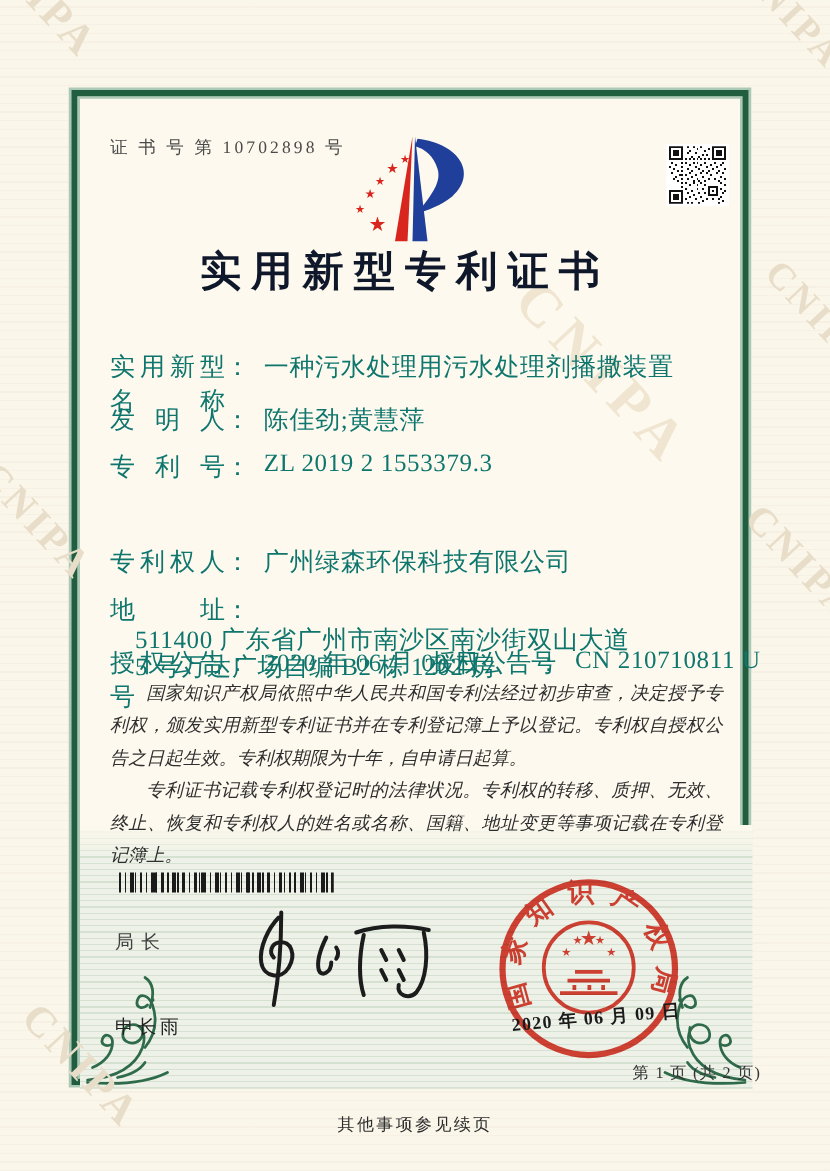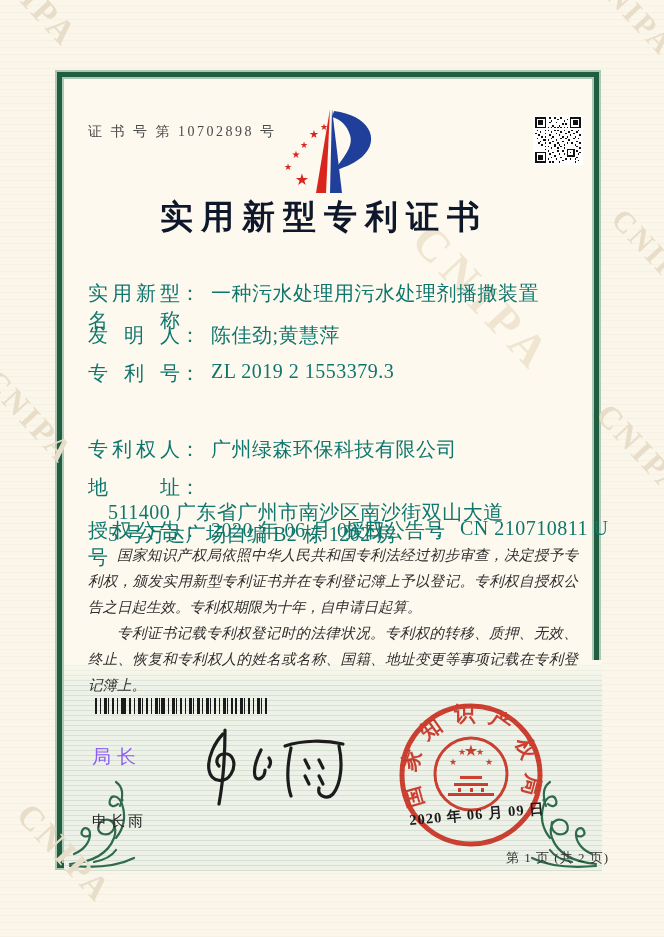--- a/index.html
+++ b/index.html
@@ -32,21 +32,21 @@
     content:""; position:absolute; left:0; top:0; right:0; height:26px;
     background:linear-gradient(#fdf9ee, rgba(253,249,238,0));
   }
   .wm{
     position:absolute; z-index:3; font-weight:bold; letter-spacing:3px;
     color:#e8ddc8; transform:rotate(47deg); white-space:nowrap; user-select:none;
   }
   .wm.tan{ color:#e7d9bd; opacity:.6; }
   .cert-no{
     position:absolute; left:88px; top:109px; z-index:4;
-    font-size:14px; letter-spacing:2.5px; color:#4a4a4a;margin-top:14px;
+    font-size:14px; letter-spacing:2.5px; color:#4a4a4a;
   }
   .logo{ position:absolute; left:270px; top:104px; z-index:4; }
   .qr{ position:absolute; left:533px; top:115px; z-index:4; background:#fff; padding:2px; }
   .title{
     position:absolute; left:44px; top:195px; width:552px; z-index:4;
     text-align:center; font-size:33px; font-weight:bold; color:#0f172a;
     letter-spacing:8px; text-indent:8px;
   }
   .row{ position:absolute; left:88px; width:492px; z-index:4; font-size:20px; color:#0f766e; }
   .lbl{
@@ -62,21 +62,21 @@
     position:absolute; left:88px; top:542px; width:490px; z-index:4;
     font-size:14.5px; line-height:26px; text-align:justify; color:#2e2e2e;
   }
   .paras p{ text-indent:2em;font-style:italic; }
   .barcode{
     position:absolute; left:95px; top:698px; width:172px; height:16px; z-index:4;
     background-image:
       repeating-linear-gradient(90deg,#1a1a1a 0 2px,transparent 2px 5px,#1a1a1a 5px 6px,transparent 6px 9px,#1a1a1a 9px 12px,transparent 12px 13px,#1a1a1a 13px 14px,transparent 14px 17px),
       repeating-linear-gradient(90deg,transparent 0 29px,#1a1a1a 29px 31px,transparent 31px 37px);
   }
-  .signer-title{ position:absolute; left:92px; top:744px; z-index:4; font-size:19px; letter-spacing:6px; color:#8b5cf6; }
+  .signer-title{ position:absolute; left:92px; top:744px; z-index:4; font-size:15px; letter-spacing:6px; color:#404040; }
   .signer-name{ position:absolute; left:92px; top:812px; z-index:4; font-size:15px; letter-spacing:3px; color:#222; }
   .sig{ position:absolute; left:185px; top:728px; z-index:4; }
   .seal{ position:absolute; left:396px; top:700px; z-index:5; mix-blend-mode:multiply; }
   .seal-date{
     position:absolute; left:402px; top:805px; width:150px; z-index:6;
     text-align:center; font-size:14.5px; font-weight:600; color:#1b1b1b;
     letter-spacing:1px; transform:rotate(-5deg); white-space:nowrap;
   }
   .page-info{
     position:absolute; left:57px; top:849px; width:552px; z-index:4;
@@ -243,14 +243,15 @@
           <rect x="74" y="88" width="3" height="4"></rect>
           <rect x="85" y="88" width="3" height="4"></rect>
           <rect x="52" y="93" width="46" height="3"></rect>
         </g>
       </g>
     </g>
   </svg>
   <div class="seal-date">2020 年 06 月 09 日</div>
 
   <div class="page-info">第 1 页 (共 2 页)</div>
+  <div class="footer-note">其他事项参见续页</div>
 
 </div>
 
 </body></html>

